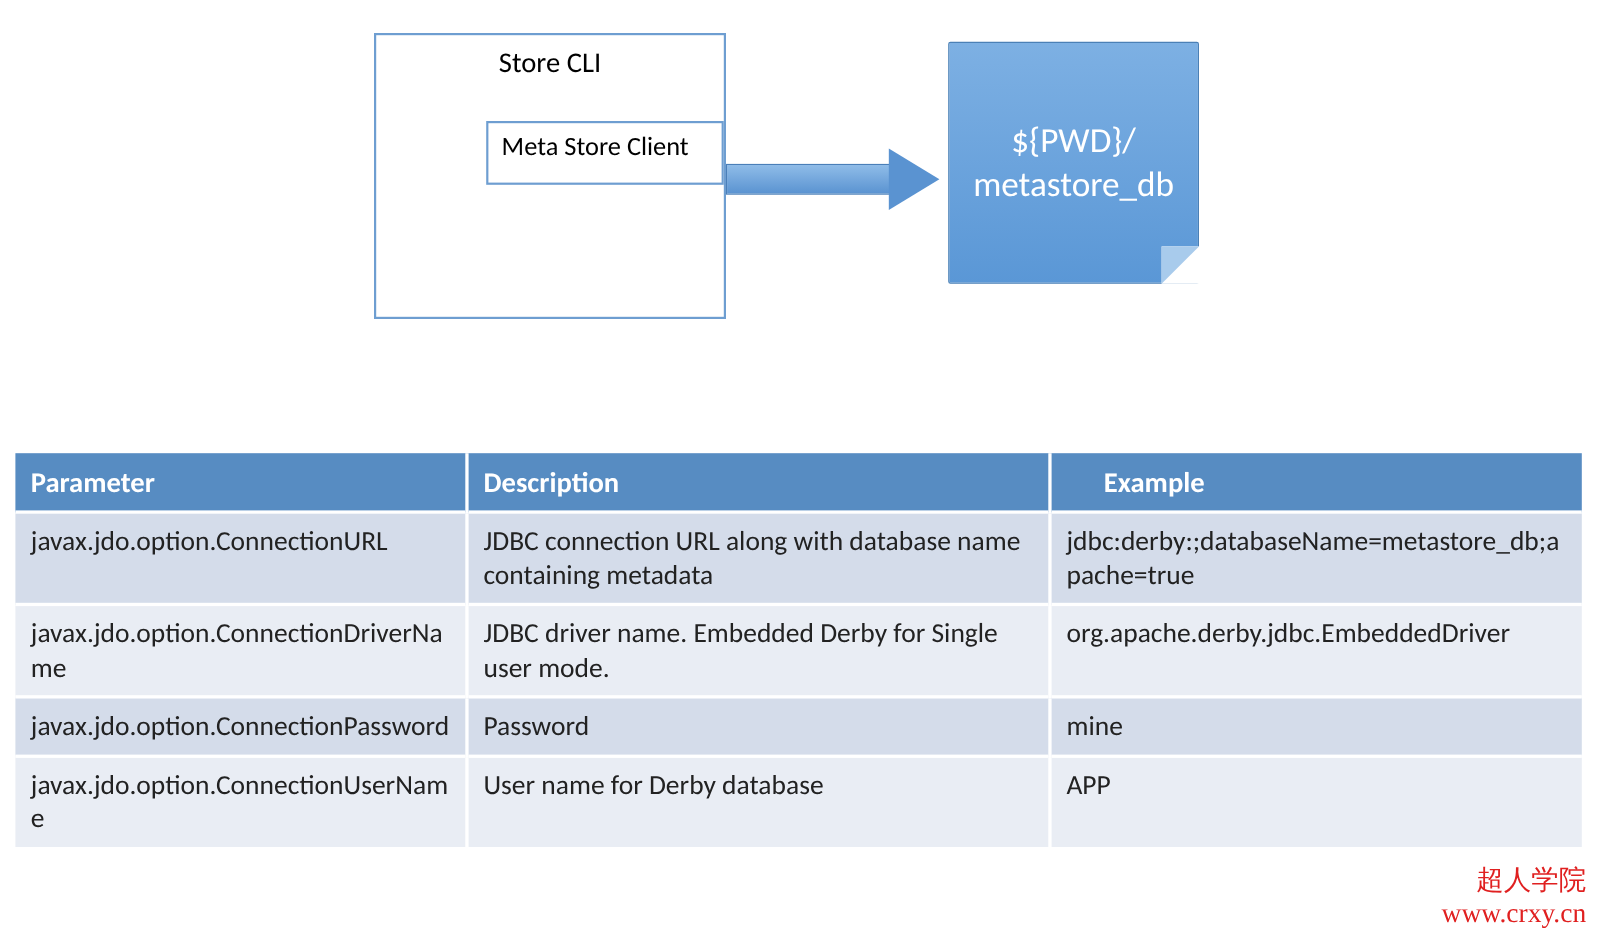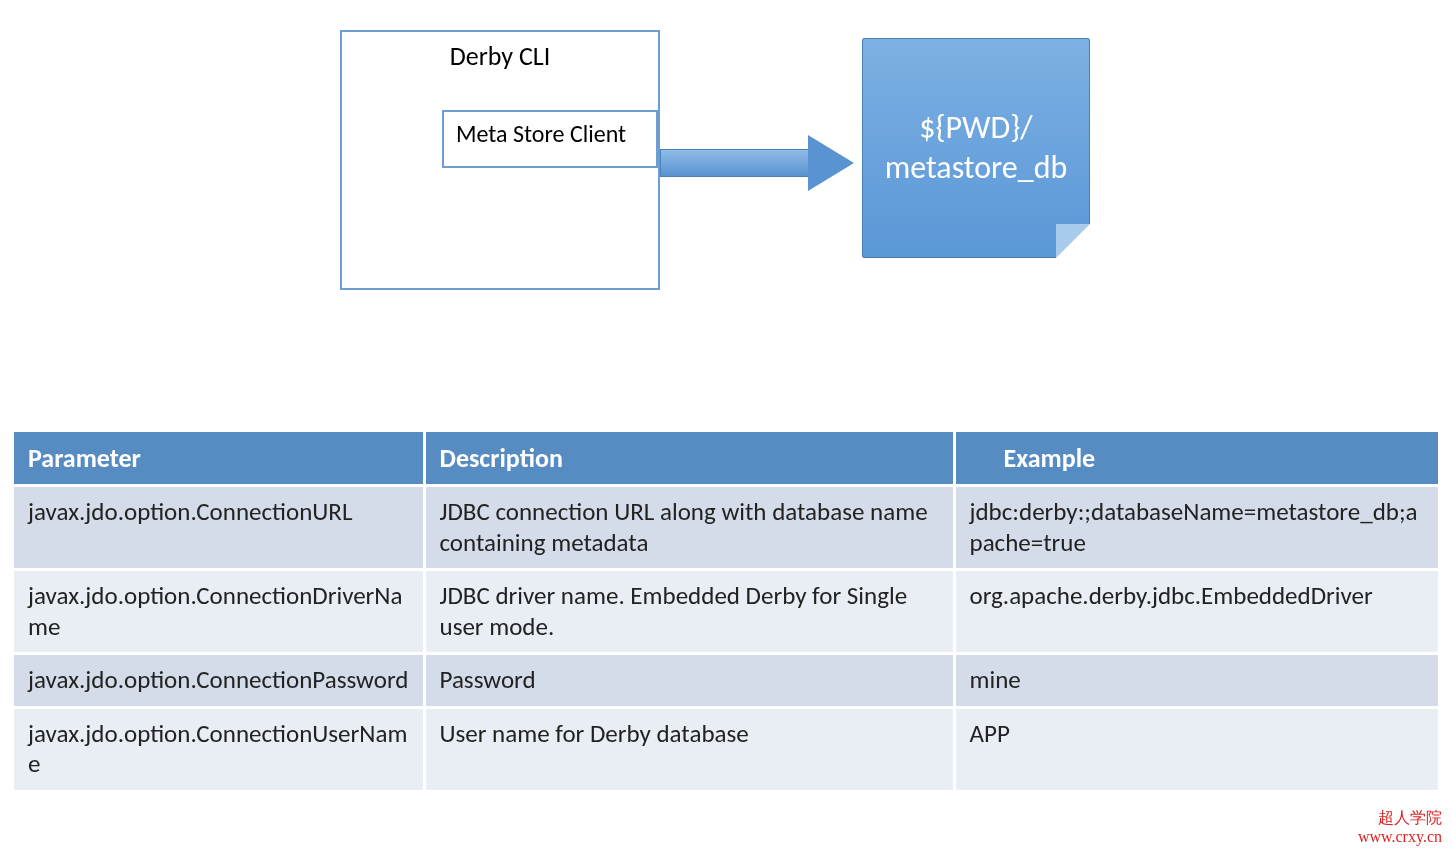--- a/index.html
+++ b/index.html
@@ -101,21 +101,21 @@
     width: 0;
     height: 0;
     border-bottom: 34px solid #fff;
     border-left: 34px solid #A8CBEC;
   }
 
   
   .table-wrap {
     position: absolute;
     left: 14px;
-    top: 432px;
+    top: 412px;
     width: 1384px;
   }
   table.params {
     width: 100%;
     border-collapse: collapse;
     table-layout: fixed;
     font-size: 25px;
   }
   table.params th {
     background: #578CC2;
@@ -145,30 +145,30 @@
   col.c3 { width: 484px; }
 
   
   .watermark {
     position: absolute;
     right: 10px;
     bottom: 6px;
     text-align: right;
     color: #E02020;
     font-family: "SimSun", "Songti SC", serif;
-    font-size: 16px;
+    font-size: 25px;
     line-height: 1.2;
   }
 </style>
 </head>
 <body>
 
 <div class="diagram">
   <div class="hive-box">
-    <div class="hive-title">Derby CLI</div>
+    <div class="hive-title">Store CLI</div>
     <div class="meta-box">Meta Store Client</div>
   </div>
   <div class="arrow">
     <div class="arrow-shaft"></div>
     <div class="arrow-head"></div>
   </div>
   <div class="note">
     <div>${PWD}/</div>
     <div>metastore_db</div>
     <div class="note-fold"></div>

